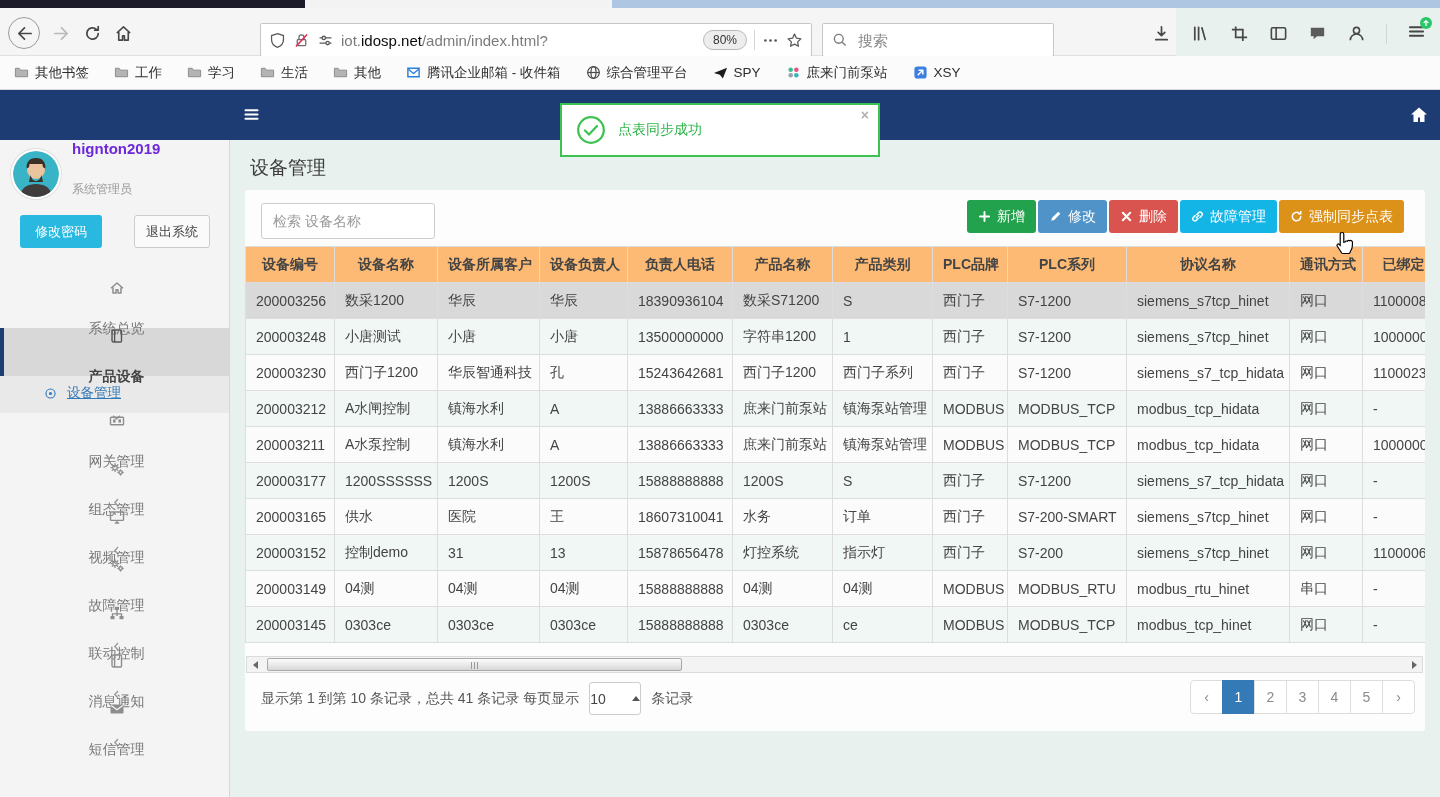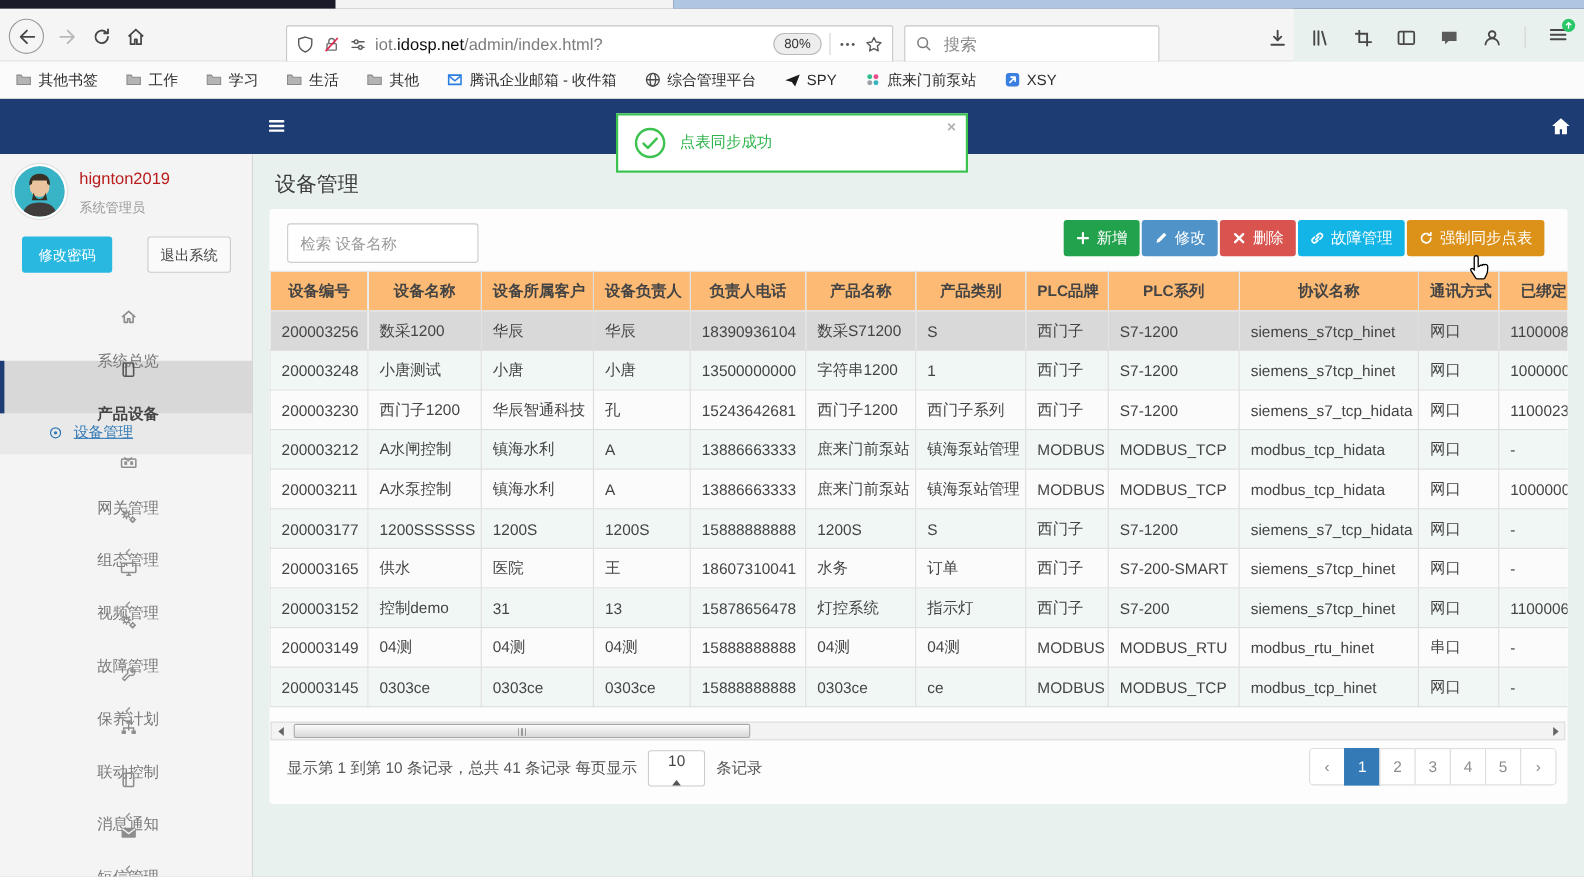--- a/index.html
+++ b/index.html
@@ -49,21 +49,21 @@
   .app-burger{position:absolute;left:243px;top:16px;color:#fff;cursor:pointer;}
   .app-burger svg{width:17px;height:17px;}
   .app-home{position:absolute;left:1409px;top:15px;color:#fff;cursor:pointer;}
   .app-home svg{width:20px;height:20px;}
 
   
   .sidebar{position:absolute;left:0;top:140px;width:230px;height:657px;background:#f4f4f4;
            border-right:1px solid #d7d7d7;box-sizing:border-box;}
   .avatar{position:absolute;left:13px;top:11px;width:46px;height:46px;border-radius:50%;overflow:hidden;
           box-shadow:0 0 0 2px #fff,0 0 0 3px #e0e0e0;}
-  .uname{position:absolute;left:72px;top:14px;font-size:15px;font-weight:normal;color:#b91c1c;}
+  .uname{position:absolute;left:72px;top:0;font-size:15px;font-weight:bold;color:#6d28d9;}
   .urole{position:absolute;left:72px;top:41px;font-size:12px;color:#999;}
   .btn-pwd{position:absolute;left:20px;top:75px;width:82px;height:33px;background:#29b9e0;color:#fff;
            font-size:13px;border:none;border-radius:3px;font-family:Liberation Mono, monospace;cursor:pointer;}
   .btn-logout{position:absolute;left:134px;top:75px;width:76px;height:33px;background:#fafafa;border:1px solid #ccc;
            color:#444;font-size:13px;border-radius:3px;font-family:inherit;cursor:pointer;}
   .menu{position:absolute;left:0;top:140px;width:229px;}
   .side-item{height:44px;display:flex;align-items:center;padding:0 16px 4px 20px;gap:24px;color:#777;
              font-size:14px;cursor:pointer;flex-direction:column;}
   .side-item .ic{color:#8d8d8d;}
   .side-item .lbl{flex:1;}
@@ -100,21 +100,21 @@
   .hs-ar{position:absolute;top:0;width:16px;height:15px;display:flex;align-items:center;justify-content:center;cursor:pointer;}
   .tri-l{width:0;height:0;border-top:4px solid transparent;border-bottom:4px solid transparent;border-right:5px solid #666;}
   .tri-r{width:0;height:0;border-top:4px solid transparent;border-bottom:4px solid transparent;border-left:5px solid #666;}
   .hs-thumb{position:absolute;left:20px;top:1px;width:415px;height:13px;background:linear-gradient(#fcfcfc,#d8d8d8);
             border:1px solid #a9a9a9;border-radius:2px;box-sizing:border-box;cursor:pointer;}
   .hs-grip{position:absolute;left:50%;top:3px;width:8px;height:7px;margin-left:-4px;
            background:repeating-linear-gradient(90deg,#9a9a9a 0 1px,transparent 1px 3px);}
 
   .pg-info{position:absolute;left:16px;top:492px;display:flex;align-items:center;gap:10px;font-size:14px;color:#555;}
   .size-select{width:50px;height:31px;border:1px solid #ccc;border-radius:3px;background:#fff;display:flex;
-               align-items:center;justify-content:space-between;gap:7px;font-size:14px;color:#444;cursor:pointer;flex-direction:column;}
+               align-items:center;justify-content:space-between;gap:7px;font-size:14px;color:#444;cursor:pointer;}
   .size-caret{width:0;height:0;border-left:4px solid transparent;border-right:4px solid transparent;border-bottom:5px solid #555;}
   .pager{position:absolute;left:945px;top:490px;display:flex;}
   .pg{min-width:33px;height:34px;border:1px solid #ddd;background:#fff;color:#8a8a8a;font-size:14px;display:flex;
       align-items:center;justify-content:center;margin-left:-1px;cursor:pointer;box-sizing:border-box;padding:0 6px;}
   .pg:first-child{border-radius:4px 0 0 4px;margin-left:0;}
   .pg:last-child{border-radius:0 4px 4px 0;}
   .pg.active{background:#337ab7;border-color:#337ab7;color:#fff;}
 
   
   .toast{position:absolute;left:560px;top:103px;width:320px;height:54px;background:#fff;border:2px solid #3cc24e;
@@ -442,28 +442,20 @@
               <circle cx="6" cy="6.6" r="2.2"></circle>
               <path d="M6 2.6v1.2M6 9.4v1.2M2 6.6h1.2M8.8 6.6H10M3.2 3.8l.8.8M8 8.6l.8.8M8.8 3.8l-.8.8M4 8.6l-.8.8"></path>
               <circle cx="11.6" cy="11.4" r="1.7"></circle>
               <path d="M11.6 8.8v1M11.6 13v1M9 11.4h1M13.2 11.4h1"></path>
             </svg>
           </span>
           <span class="lbl">故障管理</span>
           <span class="chev"><svg viewBox="0 0 16 16" fill="none" stroke="currentColor" stroke-width="2">
               <path d="M10.2 3L5.6 8l4.6 5"></path>
             </svg></span>
-        </div>
-        <div class="side-item">
-          <span class="ic">
-            <svg viewBox="0 0 16 16" fill="none" stroke="currentColor" stroke-width="1.3" stroke-linejoin="round">
-              <path d="M13.6 4.2a3.6 3.6 0 0 1-4.8 4.6L4.2 13.6 2.4 11.8 7.2 7A3.6 3.6 0 0 1 11.8 2.4L9.6 4.6l1.8 1.8z"></path>
-            </svg>
-          </span>
-          <span class="lbl">保养计划</span>
         </div>
         <div class="side-item">
           <span class="ic">
             <svg viewBox="0 0 16 16" fill="none" stroke="currentColor" stroke-width="1.3">
               <rect x="6" y="1.8" width="4" height="3.2" fill="currentColor" stroke="none"></rect>
               <rect x="1.5" y="11" width="4" height="3.2" fill="currentColor" stroke="none"></rect>
               <rect x="10.5" y="11" width="4" height="3.2" fill="currentColor" stroke="none"></rect>
               <path d="M8 5v2.6M3.5 11V8.8h9V11M8 7.6V11"></path>
             </svg>
           </span>

